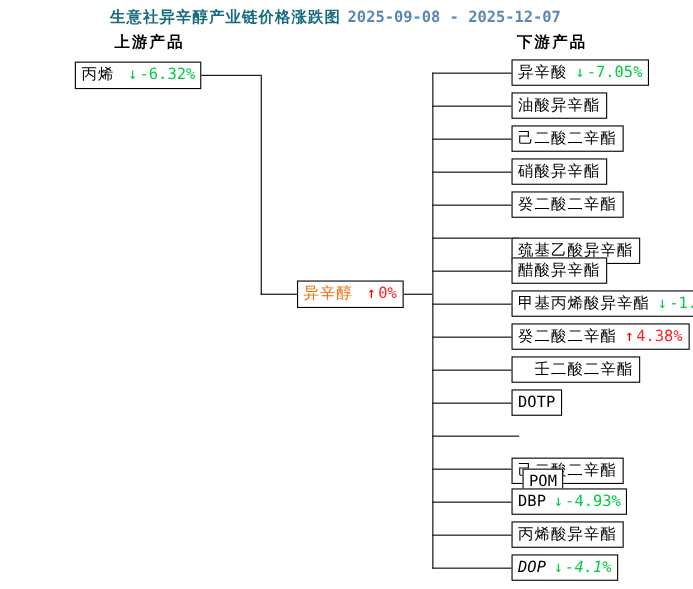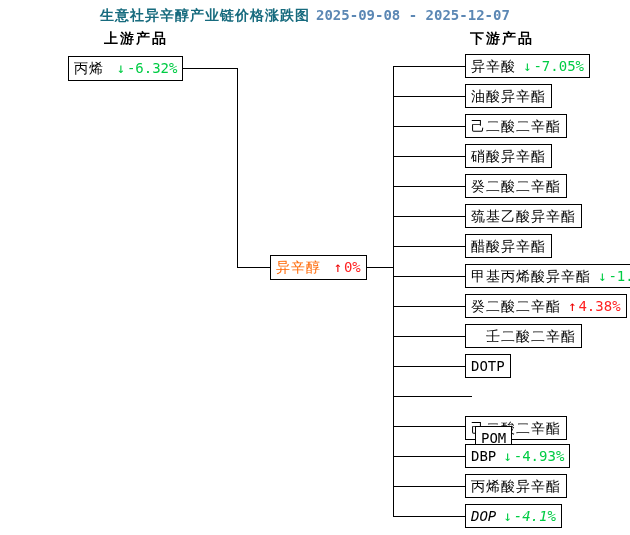--- a/index.html
+++ b/index.html
@@ -97,21 +97,21 @@
       <div class="node" style="left: 465px; top: 54px;"><span>异辛酸</span><span class="chg down"><span class="arrow">↓</span><span>-7.05%</span></span></div>
       <div class="hline" style="left: 393px; top: 96px; width: 79px;"></div>
       <div class="node" style="left: 465px; top: 84px;"><span>油酸异辛酯</span></div>
       <div class="hline" style="left: 393px; top: 126px; width: 79px;"></div>
       <div class="node" style="left: 465px; top: 114px;"><span>己二酸二辛酯</span></div>
       <div class="hline" style="left: 393px; top: 156px; width: 79px;"></div>
       <div class="node" style="left: 465px; top: 144px;"><span>硝酸异辛酯</span></div>
       <div class="hline" style="left: 393px; top: 186px; width: 79px;"></div>
       <div class="node" style="left: 465px; top: 174px;"><span>癸二酸二辛酯</span></div>
       <div class="hline" style="left: 393px; top: 216px; width: 79px;"></div>
-      <div class="node" style="left: 465px; top: 204px; text-align: right;"><span>巯基乙酸异辛酯</span></div>
+      <div class="node" style="left: 465px; top: 216px; text-align: right;"><span>巯基乙酸异辛酯</span></div>
       <div class="hline" style="left: 393px; top: 246px; width: 79px;"></div>
       <div class="node" style="left: 465px; top: 234px;"><span>醋酸异辛酯</span></div>
       <div class="hline" style="left: 393px; top: 276px; width: 79px;"></div>
       <div class="node" style="left: 465px; top: 264px;"><span>甲基丙烯酸异辛酯</span><span class="chg down"><span class="arrow">↓</span><span>-1.62%</span></span></div>
       <div class="hline" style="left: 393px; top: 306px; width: 79px;"></div>
       <div class="node" style="left: 465px; top: 294px;"><span>癸二酸二辛酯</span><span class="chg up"><span class="arrow">↑</span><span>4.38%</span></span></div>
       <div class="hline" style="left: 393px; top: 336px; width: 79px;"></div>
       <div class="node" style="left: 465px; top: 324px; padding-left: 20px;"><span>壬二酸二辛酯</span></div>
       <div class="hline" style="left: 393px; top: 366px; width: 79px;"></div>
       <div class="node" style="left: 465px; top: 354px;"><span class="latin">DOTP</span></div>

